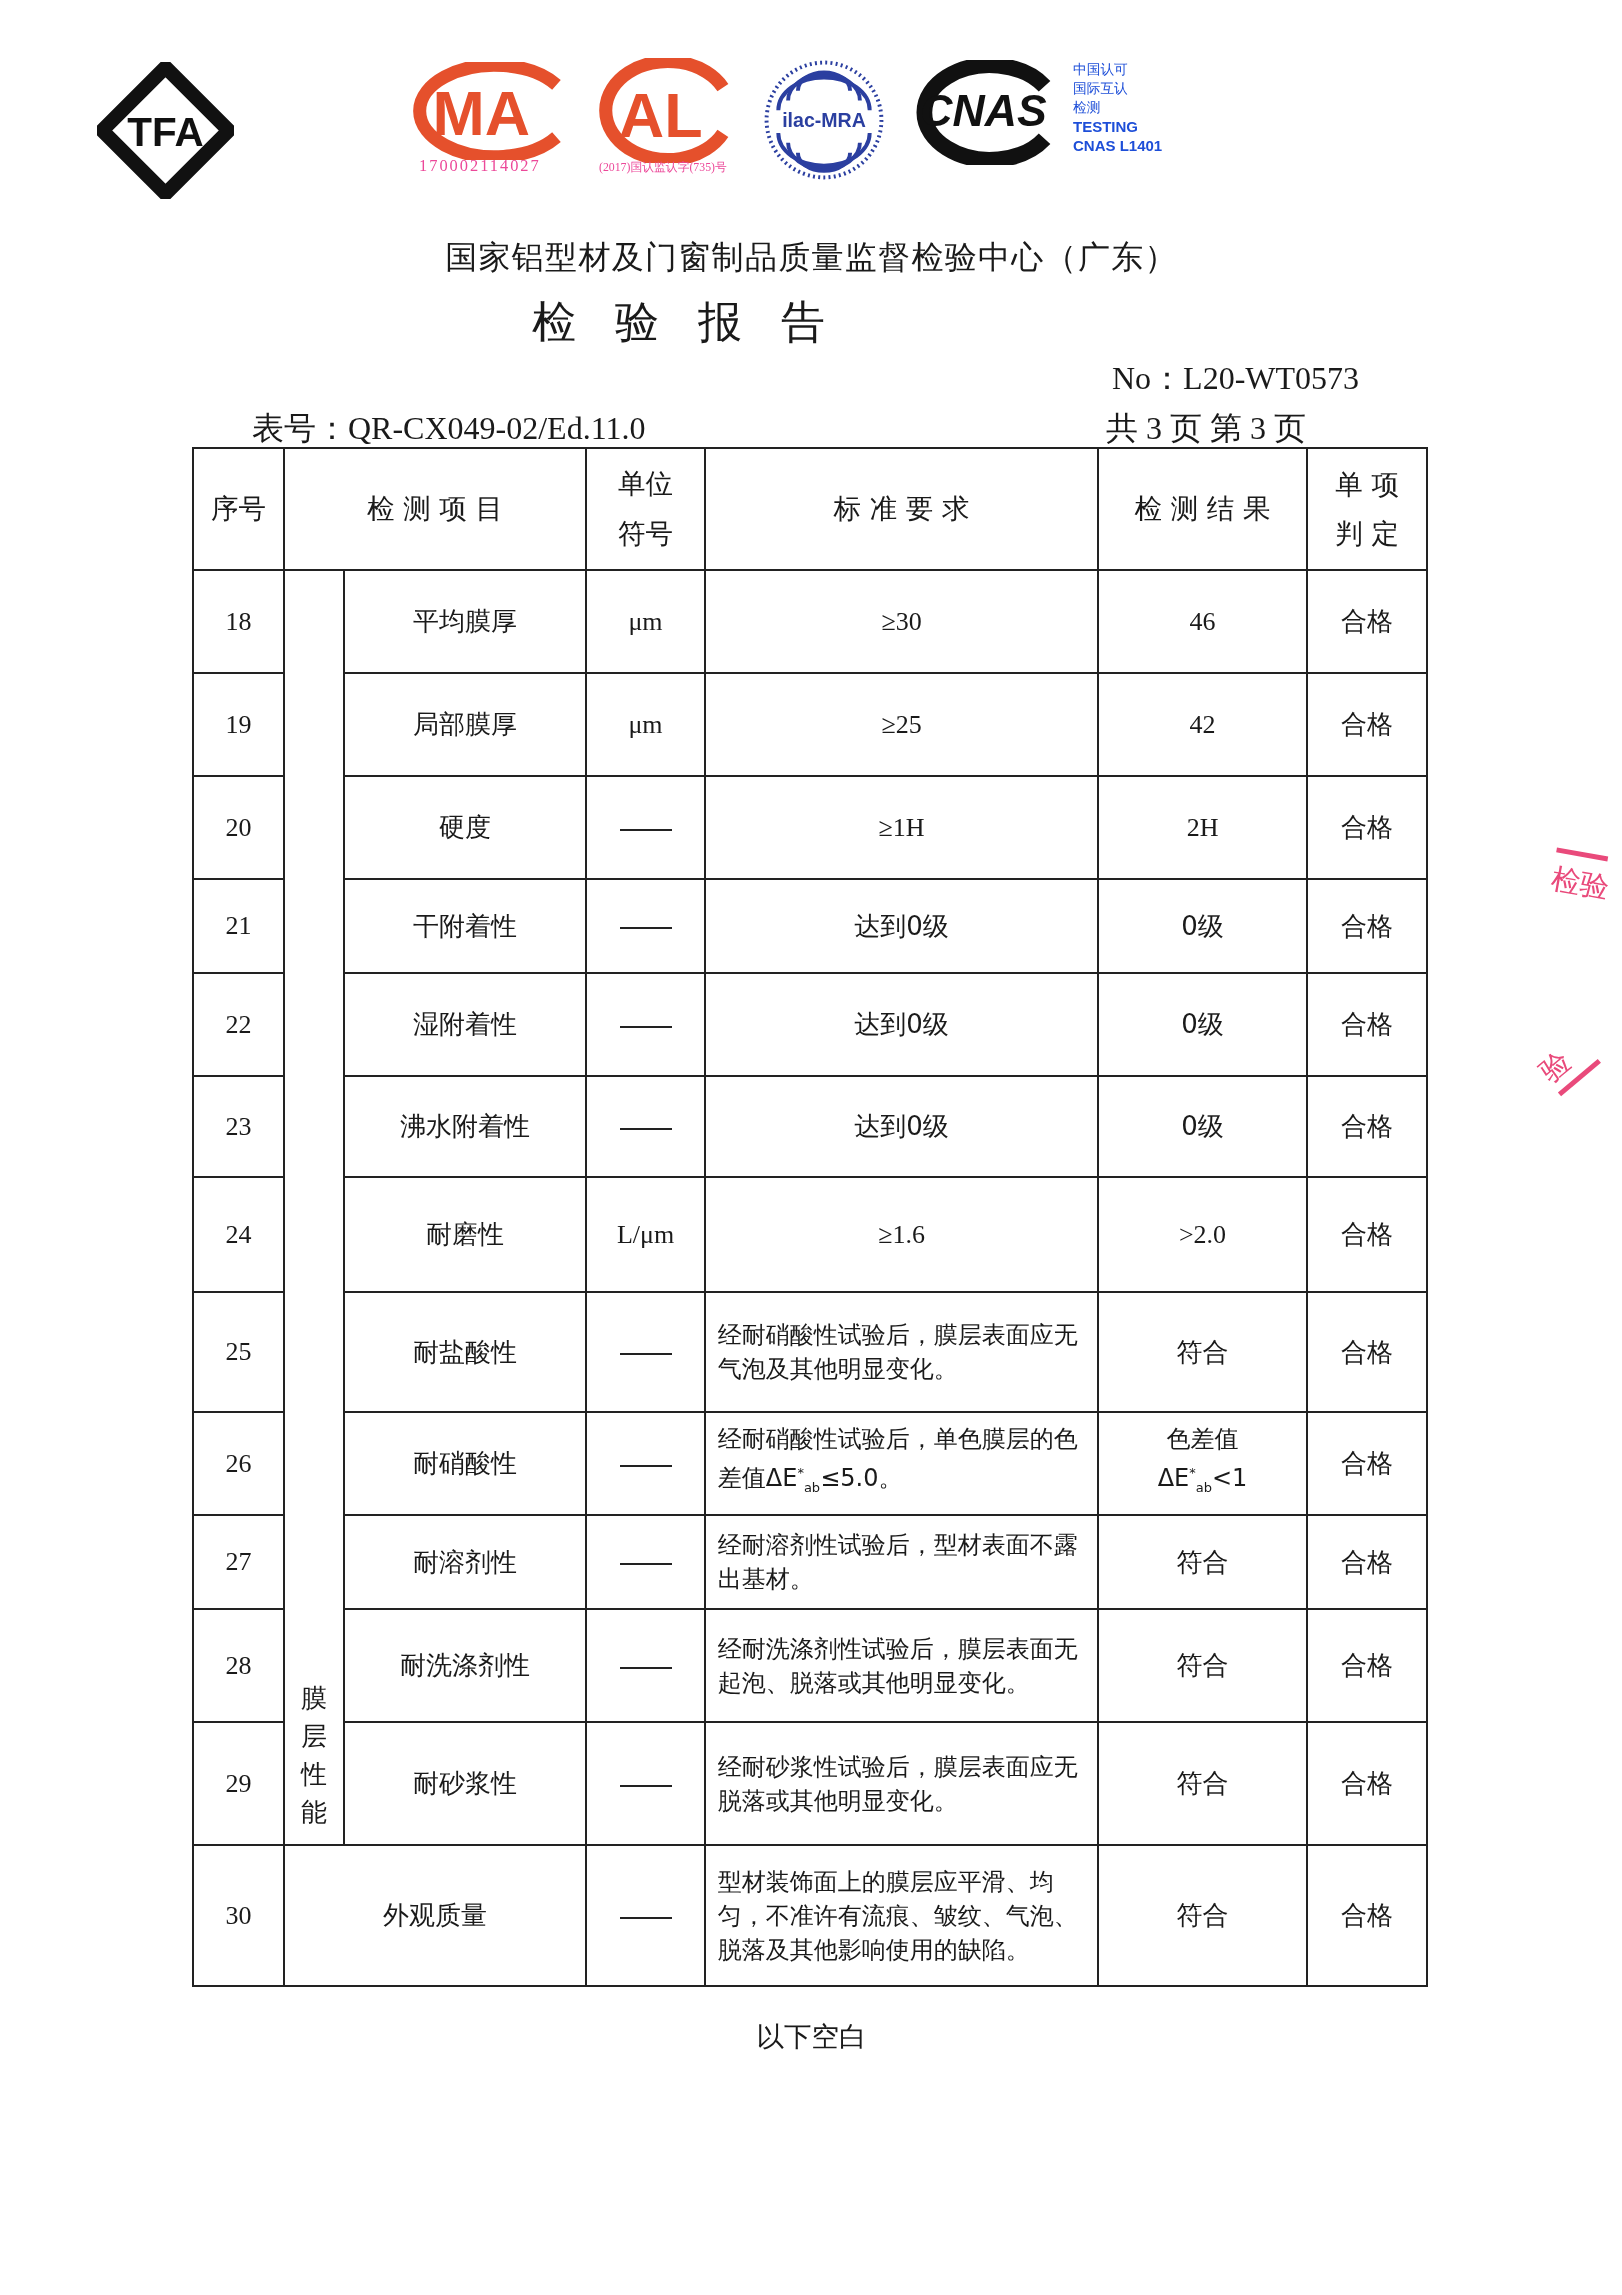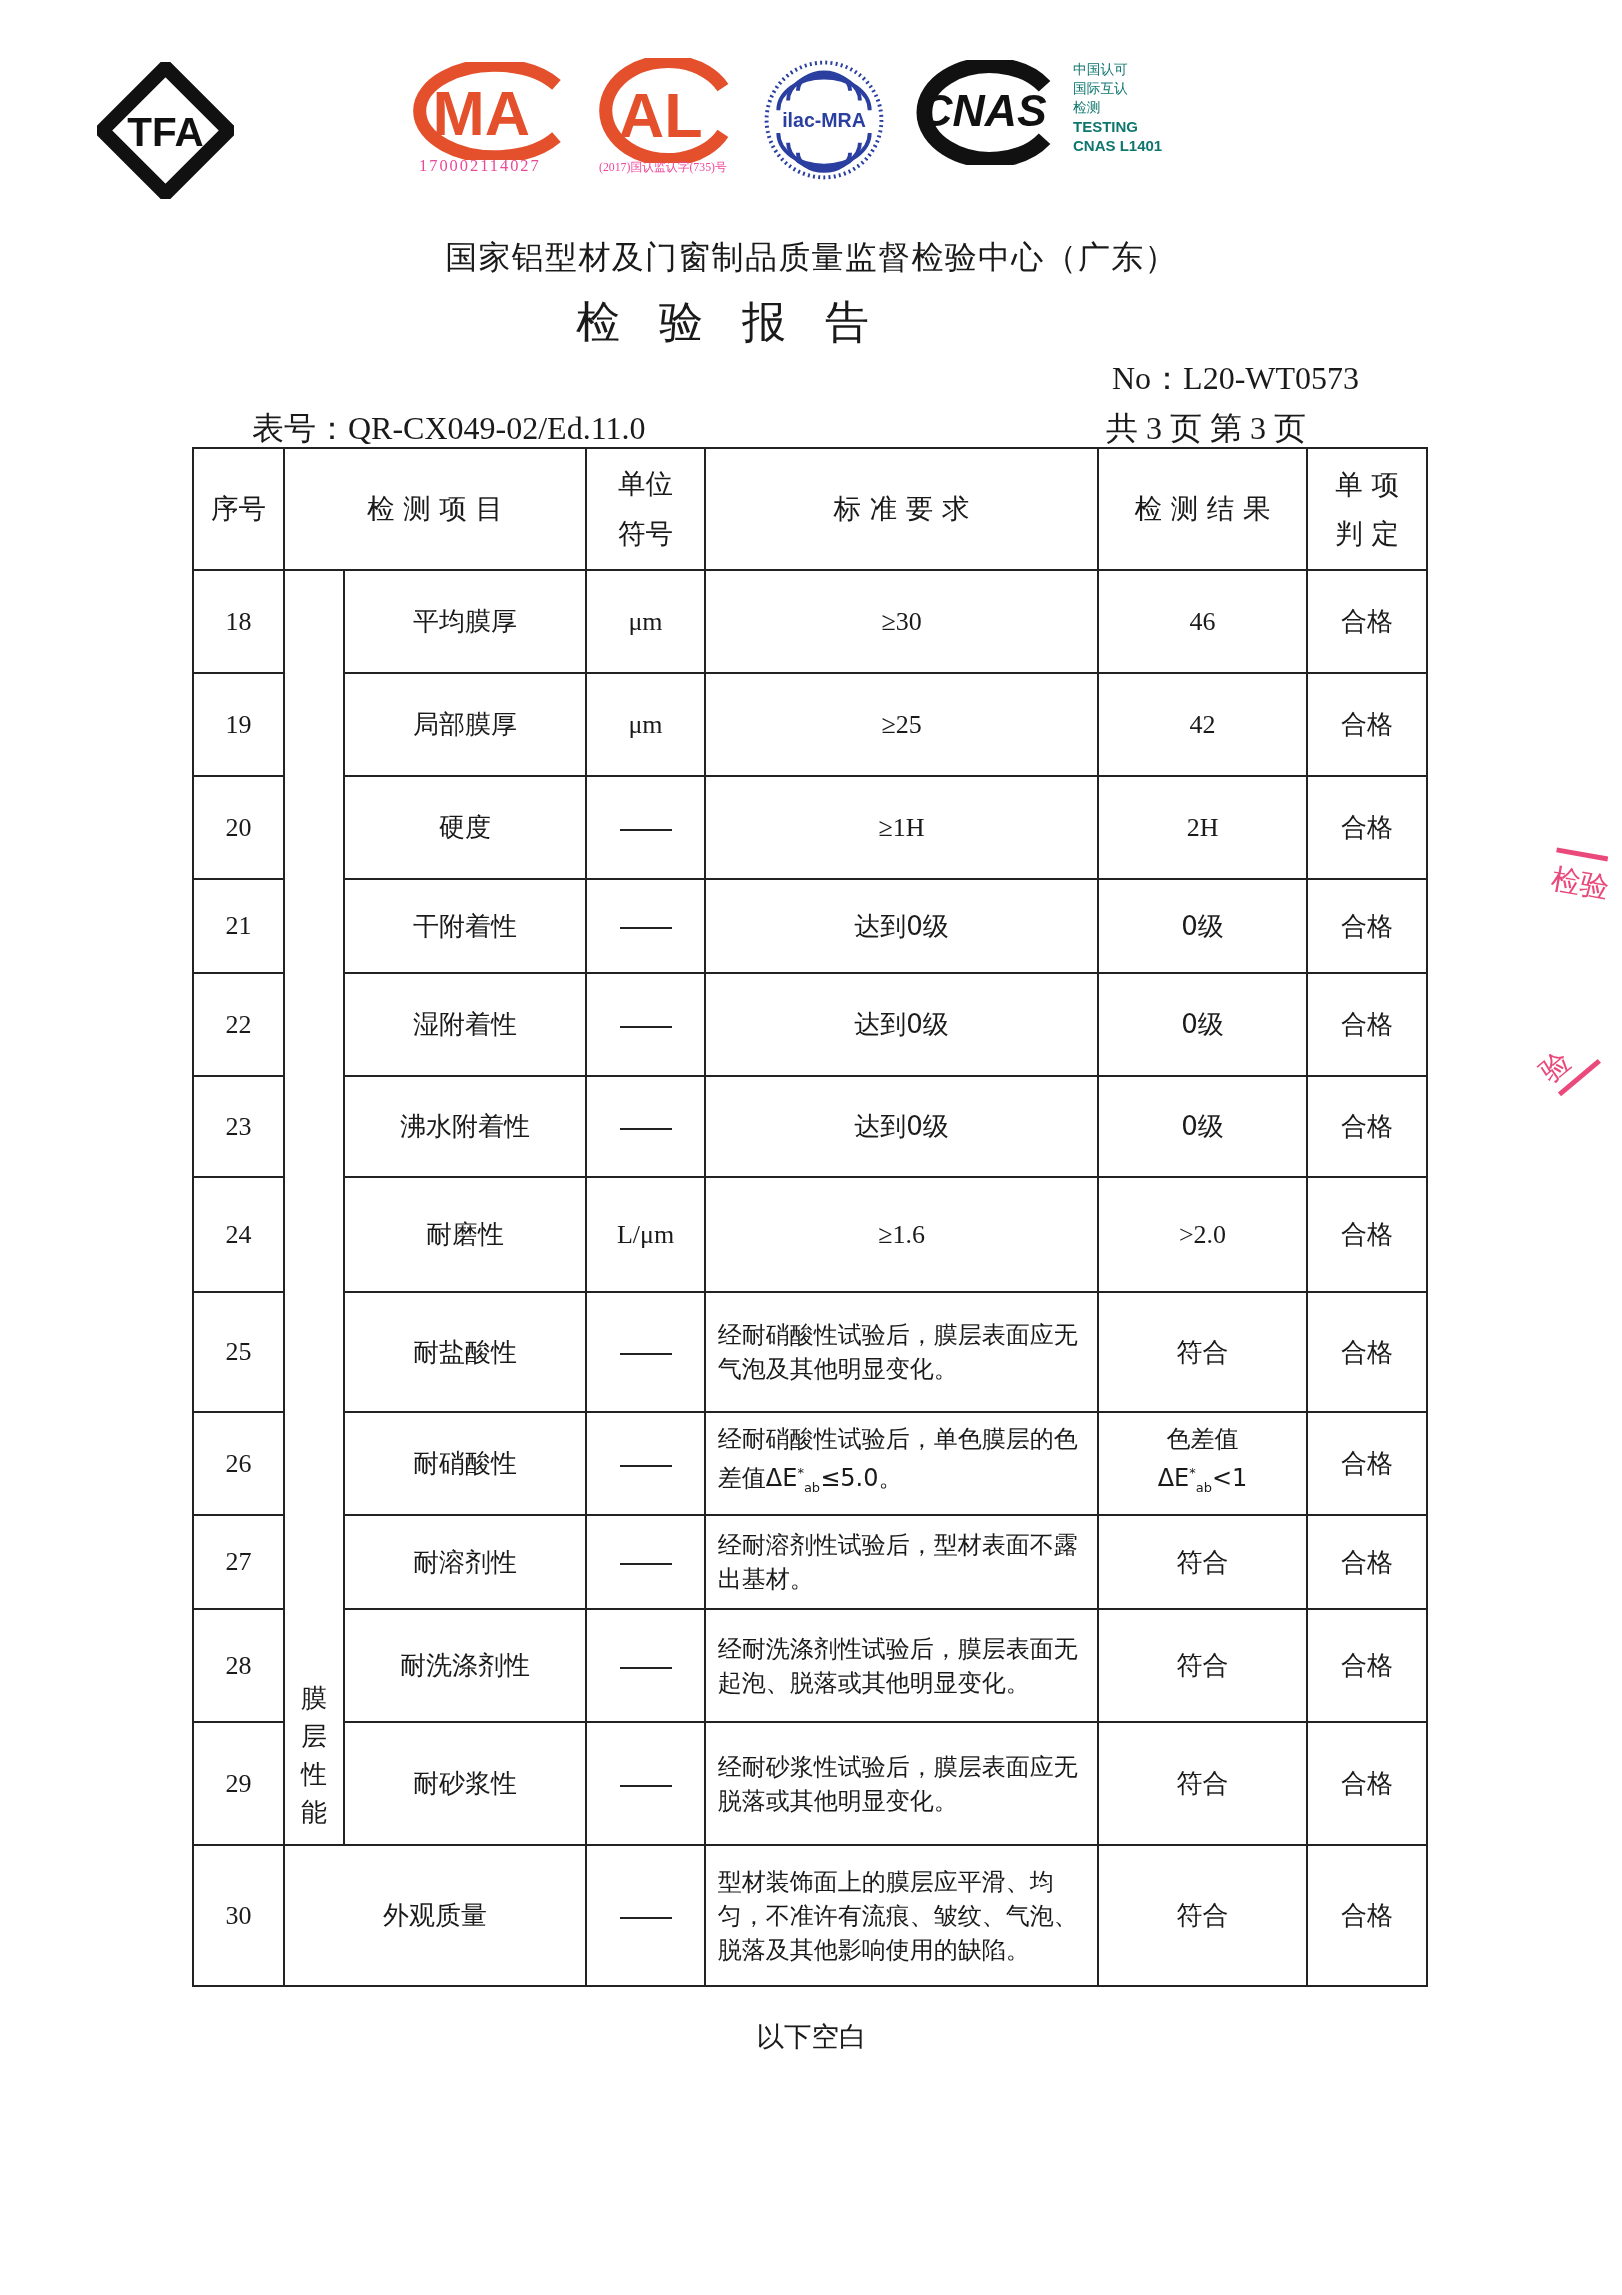--- a/index.html
+++ b/index.html
@@ -7,25 +7,25 @@
   .abs{position:absolute;}
   
   .tfa{left:97px;top:62px;width:137px;height:137px;}
   .cma{left:406px;top:62px;width:167px;height:98px;}
   .cal{left:592px;top:58px;width:144px;height:105px;}
   .ilac{left:762px;top:58px;width:124px;height:124px;}
   .cnas{left:910px;top:60px;width:151px;height:105px;}
   .logo-caption{font-family:"Liberation Serif",serif;color:#ec4899;}
   .cma-num{left:419px;top:156px;font-size:16.4px;letter-spacing:2px;}
   .cal-num{left:599px;top:160px;font-size:11.8px;}
-  .cnas-text{left:1073px;top:60px;font-family:"DejaVu Sans",sans-serif;font-size:13.7px;line-height:19px;color:#0f766e;}
+  .cnas-text{left:1073px;top:60px;font-family:"DejaVu Sans",sans-serif;font-size:13.7px;line-height:19px;color:#1d4ed8;}
   .cnas-text .b{font-weight:bold;font-family:"Liberation Sans",sans-serif;font-size:15px;}
   
   .title1{left:0;width:1623px;top:236px;text-align:center;font-size:32px;letter-spacing:1.3px;font-family:"DejaVu Sans",sans-serif;font-weight:normal;}
-  .title2{left:0;width:1396px;top:293px;text-align:center;font-size:44px;letter-spacing:39px;font-family:"DejaVu Sans",sans-serif;padding-left:44px;}
+  .title2{left:0;width:1396px;top:293px;text-align:center;font-size:44px;letter-spacing:39px;font-family:"DejaVu Sans",sans-serif;}
   .meta{font-size:32px;font-family:"Liberation Serif",serif;}
   .no{left:1112px;top:357px;}
   .form{left:252px;top:407px;}
   .pages{left:1106px;top:407px;}
   
   table.report{position:absolute;left:192px;top:447px;width:1235px;border-collapse:collapse;table-layout:fixed;}
   table.report td,table.report th{border:2px solid #222;text-align:center;vertical-align:middle;font-weight:normal;padding:0;font-size:26px;}
   table.report th{font-family:"DejaVu Sans",sans-serif;font-size:27.5px;}
   .cjk{font-family:"DejaVu Sans",sans-serif;}
   .num{font-family:"Liberation Serif",serif;font-size:26px;}

